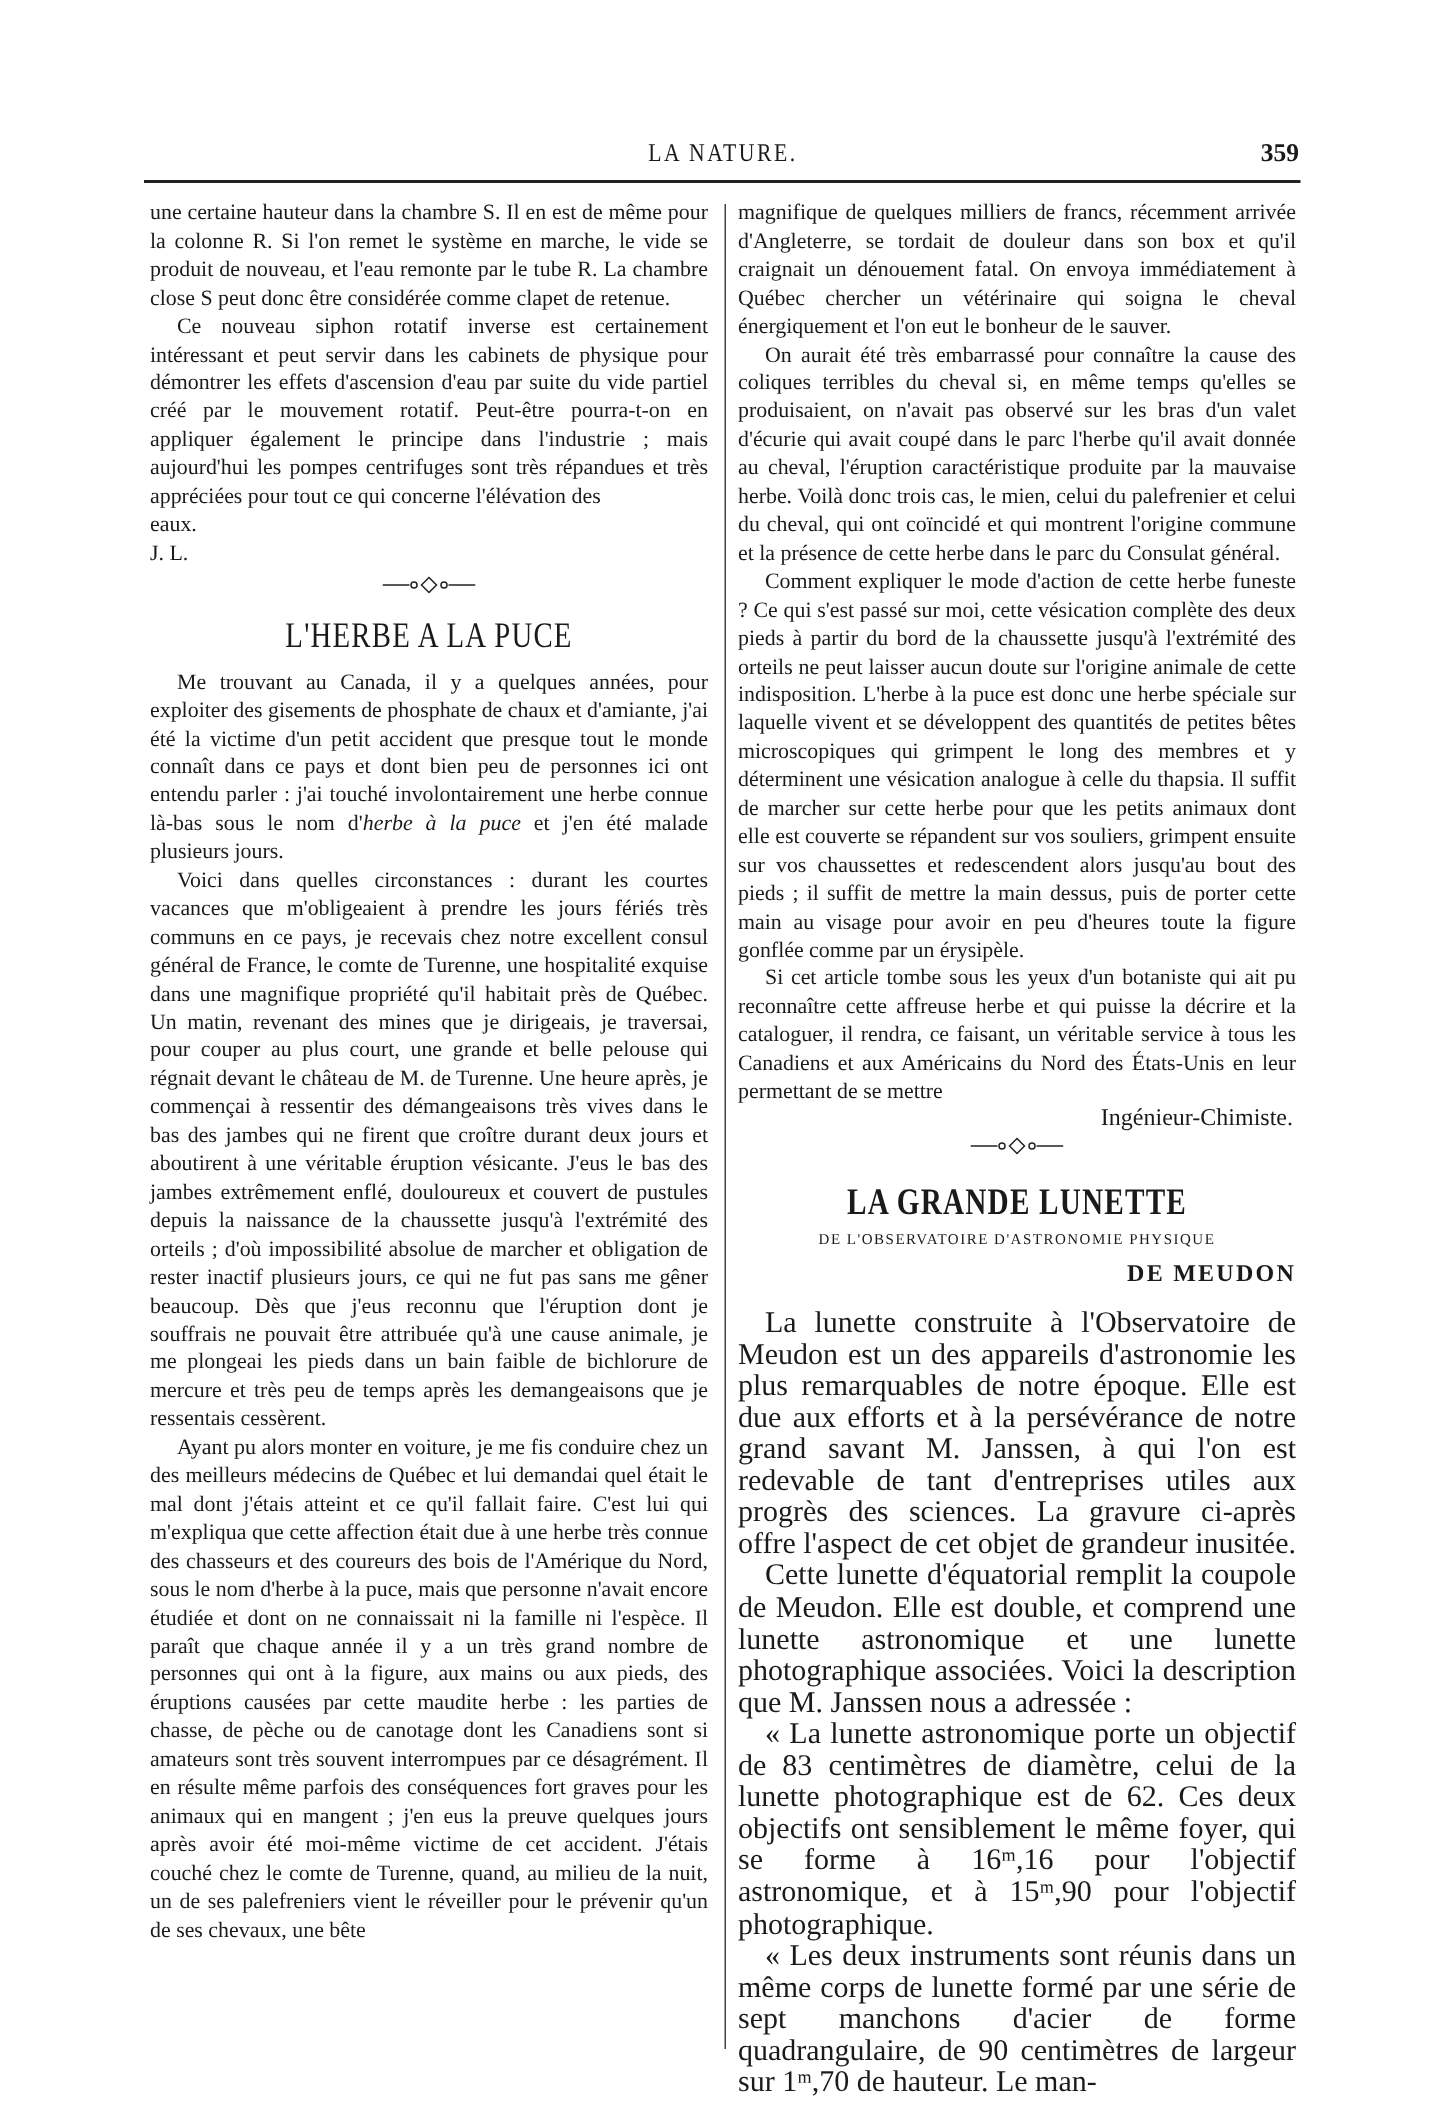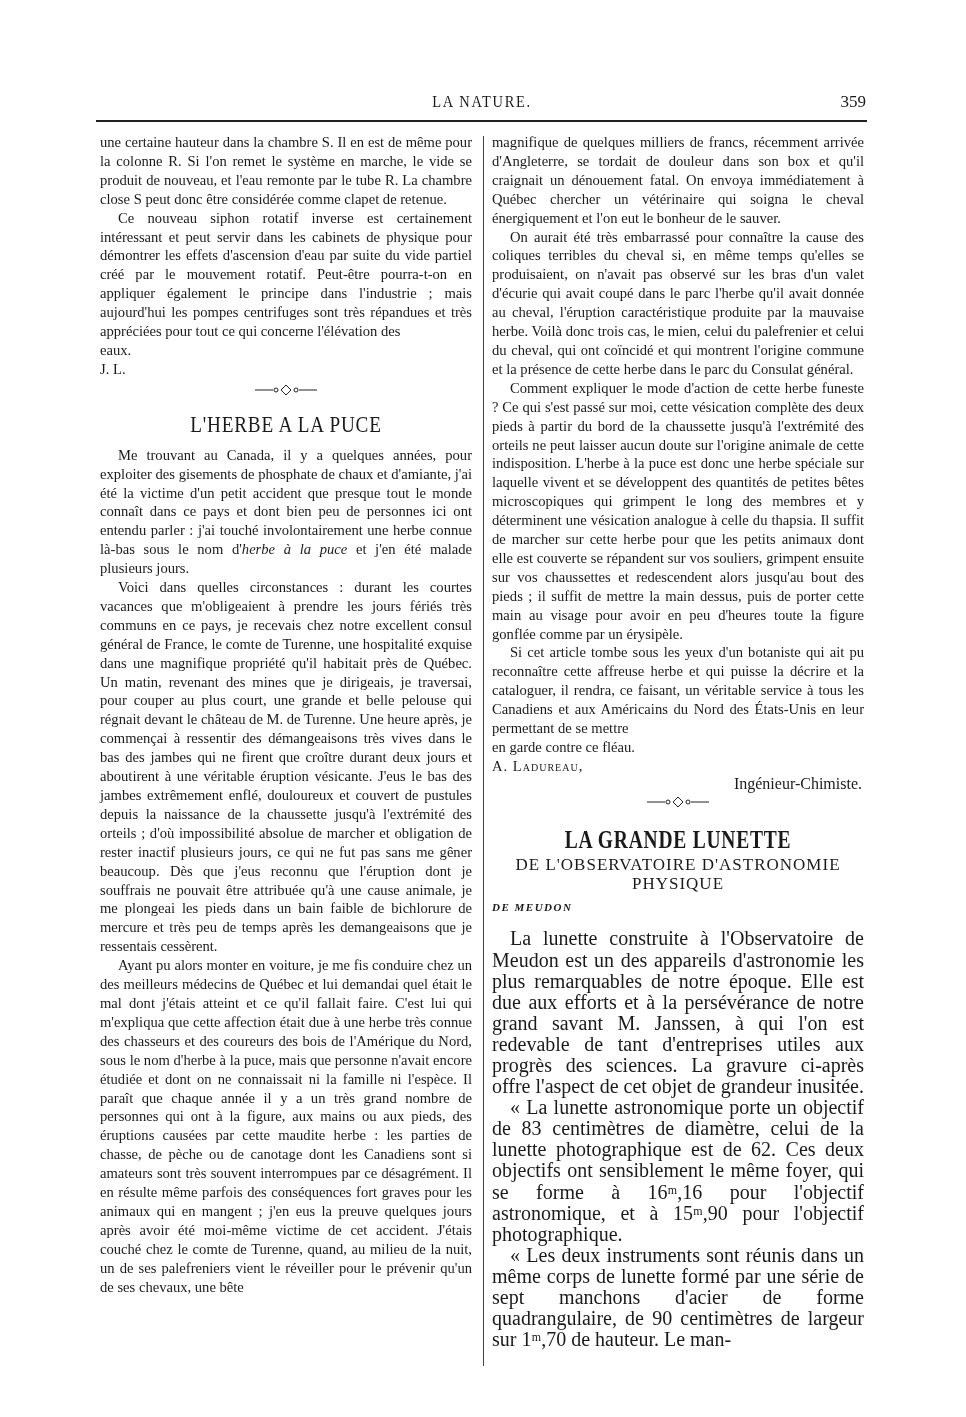--- a/index.html
+++ b/index.html
@@ -9,21 +9,21 @@
     color: #1a1a1a;
   }
   .header {
     position: absolute; left: 98px; top: 92px; width: 768px; height: 28px;
   }
   .running-title {
     position: absolute; left: 0; right: 0; top: 0; text-align: center;
     font-size: 17px; letter-spacing: 2px; transform: scaleX(0.85);
   }
   .page-number {
-    position: absolute; right: 0; top: 0; font-size: 17px; font-weight: normal; margin-left: 10px;
+    position: absolute; right: 0; top: 0; font-size: 17px; font-weight: bold; margin-left: 10px;
   }
   .header-rule {
     position: absolute; left: 96px; top: 120px; width: 771px; height: 2px; background: #222;
   }
   .col {
     position: absolute; top: 133px;
     font-size: 14.6px; line-height: 18.9px; text-align: justify;
   }
   .col-left { left: 100px; width: 372px; }
   .col-right { left: 492px; width: 372px; }
@@ -36,22 +36,22 @@
   .col .sig { padding-right: 24px; }
   .ornament {
     display: flex; justify-content: center; align-items: center; height: 18px; margin: 2px 0 6px 0;
   }
   .ornament svg { display: block; }
   .article-title {
     text-align: center; font-size: 24px; letter-spacing: 1px;
     margin: 16px 0 12px 0; transform: scaleX(0.8); font-weight: normal;
   }
   .article-title.big { font-size: 25px; margin: 20px 0 6px 0; font-weight: bold; transform: scaleX(0.78); }
-  .subtitle { text-align: center; font-size: 17px; letter-spacing: 1px; margin: 4px 0 4px 0; }
-  .subtitle2 { text-align: left; font-size: 11px; font-weight: bold; letter-spacing: 1.5px; margin: 2px 0 12px 0; font-style: italic; }
+  .subtitle { text-align: center; font-size: 10px; letter-spacing: 1px; margin: 4px 0 4px 0; }
+  .subtitle2 { text-align: right; font-size: 16px; font-weight: bold; letter-spacing: 1.5px; margin: 2px 0 12px 0; }
   .author-name { font-variant: small-caps; letter-spacing: 1px; padding-right: 30px; }
   .author-role { font-size: 16px; padding-right: 2px; display: block; text-align: right; line-height: 15px; }
   .large-text p { font-size: 20px; line-height: 21.1px; }
   em { }
 </style>
 </head>
 <body>
 
 <div class="header">
   <div class="running-title">LA NATURE.</div>
@@ -81,35 +81,32 @@
   <p>Ayant pu alors monter en voiture, je me fis conduire chez un des meilleurs médecins de Québec et lui demandai quel était le mal dont j'étais atteint et ce qu'il fallait faire. C'est lui qui m'expliqua que cette affection était due à une herbe très connue des chasseurs et des coureurs des bois de l'Amérique du Nord, sous le nom d'herbe à la puce, mais que personne n'avait encore étudiée et dont on ne connaissait ni la famille ni l'espèce. Il paraît que chaque année il y a un très grand nombre de personnes qui ont à la figure, aux mains ou aux pieds, des éruptions causées par cette maudite herbe : les parties de chasse, de pèche ou de canotage dont les Canadiens sont si amateurs sont très souvent interrompues par ce désagrément. Il en résulte même parfois des conséquences fort graves pour les animaux qui en mangent ; j'en eus la preuve quelques jours après avoir été moi-même victime de cet accident. J'étais couché chez le comte de Turenne, quand, au milieu de la nuit, un de ses palefreniers vient le réveiller pour le prévenir qu'un de ses chevaux, une bête</p>
 </div>
 
 <div class="col-divider"></div>
 
 <div class="col col-right">
   <p class="noindent">magnifique de quelques milliers de francs, récemment arrivée d'Angleterre, se tordait de douleur dans son box et qu'il craignait un dénouement fatal. On envoya immédiatement à Québec chercher un vétérinaire qui soigna le cheval énergiquement et l'on eut le bonheur de le sauver.</p>
   <p>On aurait été très embarrassé pour connaître la cause des coliques terribles du cheval si, en même temps qu'elles se produisaient, on n'avait pas observé sur les bras d'un valet d'écurie qui avait coupé dans le parc l'herbe qu'il avait donnée au cheval, l'éruption caractéristique produite par la mauvaise herbe. Voilà donc trois cas, le mien, celui du palefrenier et celui du cheval, qui ont coïncidé et qui montrent l'origine commune et la présence de cette herbe dans le parc du Consulat général.</p>
   <p>Comment expliquer le mode d'action de cette herbe funeste ? Ce qui s'est passé sur moi, cette vésication complète des deux pieds à partir du bord de la chaussette jusqu'à l'extrémité des orteils ne peut laisser aucun doute sur l'origine animale de cette indisposition. L'herbe à la puce est donc une herbe spéciale sur laquelle vivent et se développent des quantités de petites bêtes microscopiques qui grimpent le long des membres et y déterminent une vésication analogue à celle du thapsia. Il suffit de marcher sur cette herbe pour que les petits animaux dont elle est couverte se répandent sur vos souliers, grimpent ensuite sur vos chaussettes et redescendent alors jusqu'au bout des pieds ; il suffit de mettre la main dessus, puis de porter cette main au visage pour avoir en peu d'heures toute la figure gonflée comme par un érysipèle.</p>
   <p>Si cet article tombe sous les yeux d'un botaniste qui ait pu reconnaître cette affreuse herbe et qui puisse la décrire et la cataloguer, il rendra, ce faisant, un véritable service à tous les Canadiens et aux Américains du Nord des États-Unis en leur permettant de se mettre</p>
-  <p class="sig-line">
-    <span>en garde contre ce fléau.</span>
-    <span class="author-name">A. Ladureau,</span>
-  </p>
   <span class="author-role">Ingénieur-Chimiste.</span>
   <div class="ornament">
     <svg width="62" height="14" viewBox="0 0 62 14">
       <line x1="0" y1="7" x2="18" y2="7" stroke="#222" stroke-width="1"></line>
       <circle cx="21" cy="7" r="2" fill="none" stroke="#222" stroke-width="1"></circle>
       <polygon points="31,2 36,7 31,12 26,7" fill="none" stroke="#222" stroke-width="1"></polygon>
       <circle cx="41" cy="7" r="2" fill="none" stroke="#222" stroke-width="1"></circle>
       <line x1="44" y1="7" x2="62" y2="7" stroke="#222" stroke-width="1"></line>
     </svg>
   </div>
   <h2 class="article-title big">LA GRANDE LUNETTE</h2>
   <div class="subtitle">DE L'OBSERVATOIRE D'ASTRONOMIE PHYSIQUE</div>
   <div class="subtitle2">DE MEUDON</div>
   <div class="large-text">
     <p>La lunette construite à l'Observatoire de Meudon est un des appareils d'astronomie les plus remarquables de notre époque. Elle est due aux efforts et à la persévérance de notre grand savant M. Janssen, à qui l'on est redevable de tant d'entreprises utiles aux progrès des sciences. La gravure ci-après offre l'aspect de cet objet de grandeur inusitée.</p>
+    <p>Cette lunette d'équatorial remplit la coupole de Meudon. Elle est double, et comprend une lunette astronomique et une lunette photographique associées. Voici la description que M. Janssen nous a adressée :</p>
     <p>« La lunette astronomique porte un objectif de 83 centimètres de diamètre, celui de la lunette photographique est de 62. Ces deux objectifs ont sensiblement le même foyer, qui se forme à 16ᵐ,16 pour l'objectif astronomique, et à 15ᵐ,90 pour l'objectif photographique.</p>
     <p>« Les deux instruments sont réunis dans un même corps de lunette formé par une série de sept manchons d'acier de forme quadrangulaire, de 90 centimètres de largeur sur 1ᵐ,70 de hauteur. Le man-</p>
   </div>
 </div>
 
 </body></html>

